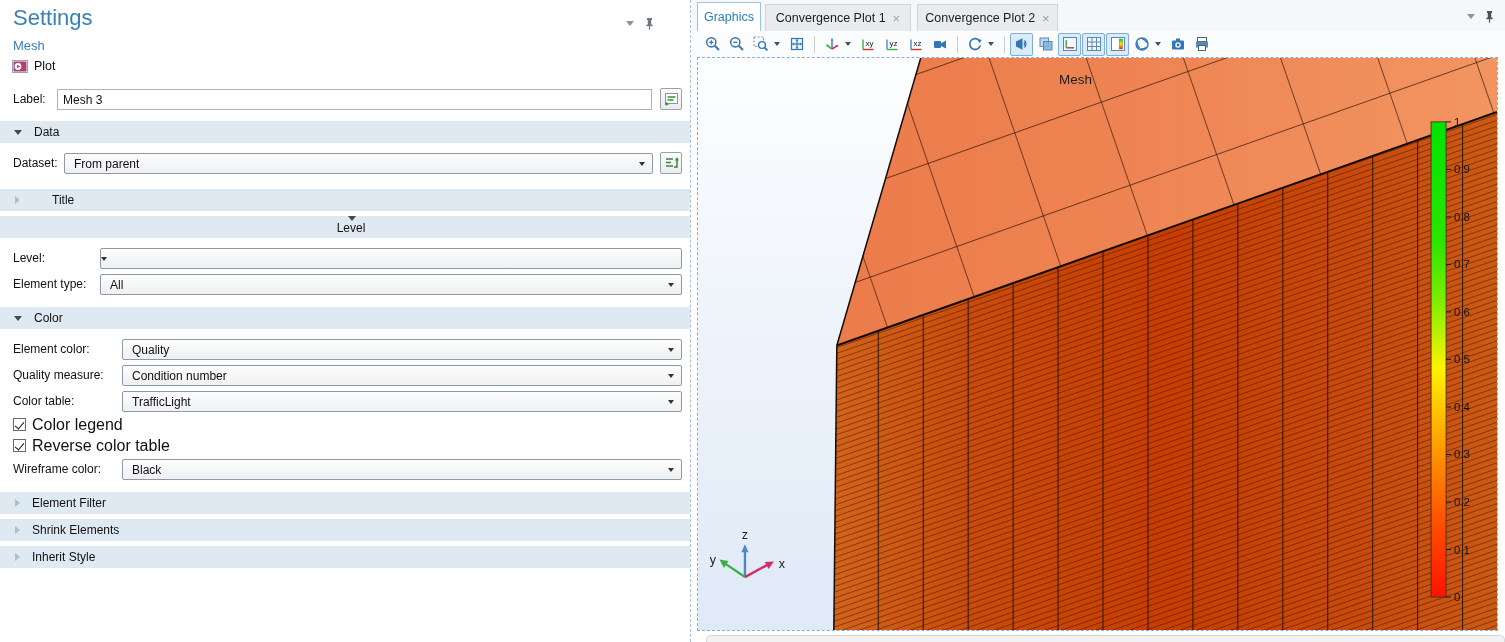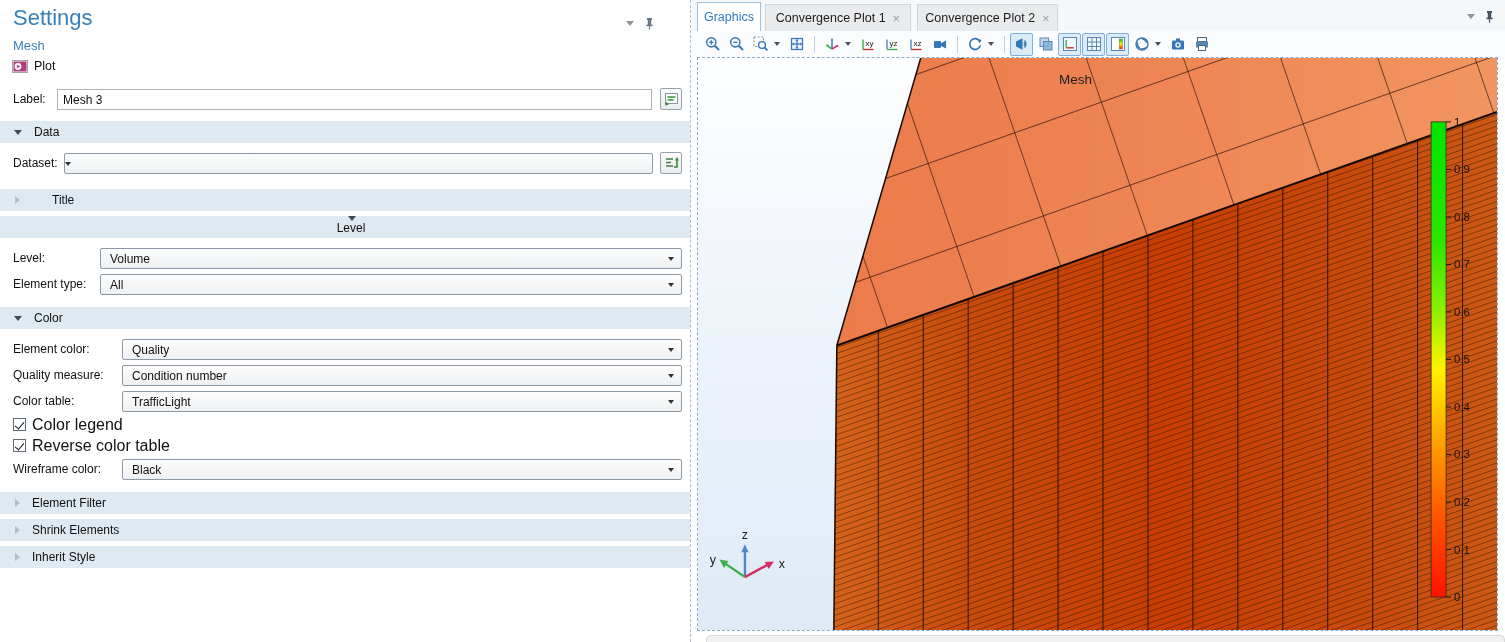--- a/index.html
+++ b/index.html
@@ -88,20 +88,21 @@
         <polygon points="1,13.5 5,12.5 2,9.8" fill="#2f8a2f"></polygon>
       </svg>
     </div>
 
     <div class="sec" style="top:121px;">
       <div class="tri-open"></div>
       <div class="lbl">Data</div>
     </div>
     <div class="flabel" style="left:13px;top:153px;">Dataset:</div>
     <div class="combo" style="left:64px;top:153px;width:589px;">
+      <div class="val">From parent</div>
       <div class="arr"></div>
     </div>
     <div class="sbtn" style="left:660px;top:152px;">
       <svg width="15" height="14" viewBox="0 0 15 14">
         <line x1="2" y1="3" x2="9" y2="3" stroke="#4a7a4a" stroke-width="1.5"></line>
         <line x1="2" y1="6.5" x2="7" y2="6.5" stroke="#4a7a4a" stroke-width="1.5"></line>
         <line x1="2" y1="10" x2="9" y2="10" stroke="#4a7a4a" stroke-width="1.5"></line>
         <polyline points="10,11 13,11 13,3" fill="none" stroke="#2f8a2f" stroke-width="1.5"></polyline>
         <polygon points="13,1 10.8,4.6 15,4.6" fill="#2f8a2f"></polygon>
       </svg>
@@ -111,21 +112,20 @@
       <div class="tri-closed"></div>
       <div class="lbl">Title</div>
     </div>
 
     <div class="sec" style="top:216px;flex-direction:column;">
       <div class="tri-open"></div>
       <div class="lbl">Level</div>
     </div>
     <div class="flabel" style="left:13px;top:248px;">Level:</div>
     <div class="combo" style="left:100px;top:248px;width:582px;">
-      <div class="val">Volume</div>
       <div class="arr"></div>
     </div>
     <div class="flabel" style="left:13px;top:274px;">Element type:</div>
     <div class="combo" style="left:100px;top:274px;width:582px;">
       <div class="val">All</div>
       <div class="arr"></div>
     </div>
 
     <div class="sec" style="top:307px;">
       <div class="tri-open"></div>

